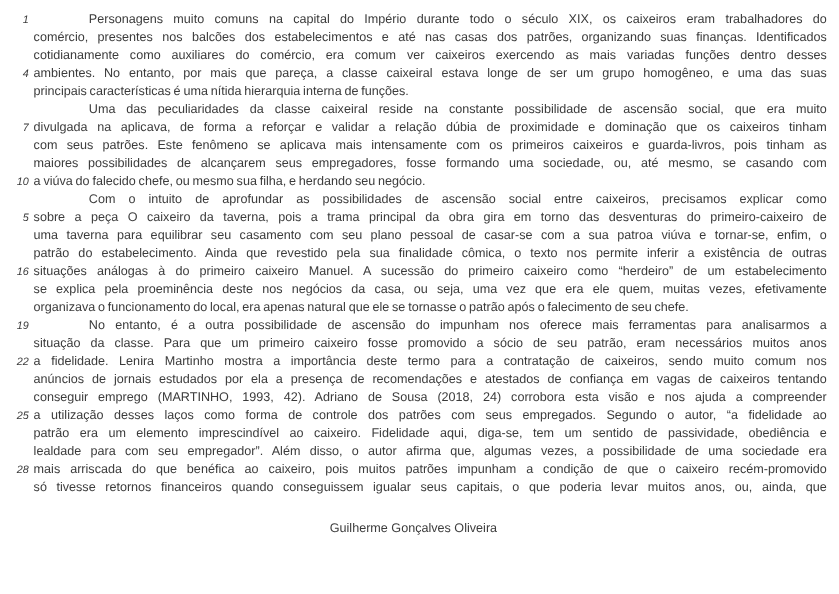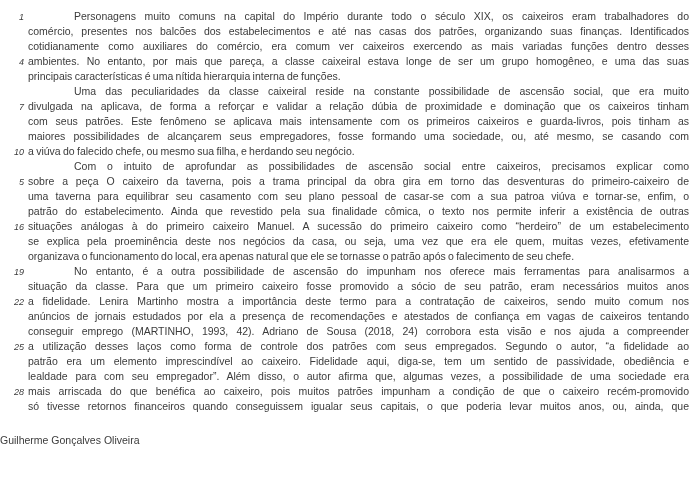--- a/index.html
+++ b/index.html
@@ -34,21 +34,21 @@
     margin-left: 4px;
     font-size: 10.5px;
     line-height: 15px;
     word-spacing: -0.6px;
   }
   .txt.just { text-align: justify; text-align-last: justify; }
   .txt.left { text-align: left; text-align-last: left; }
   .txt.indent { padding-left: 46px; }
   .author {
     margin-top: 20px;
-    text-align: left;
+    text-align: center;
     font-size: 10.5px;
     line-height: 13px;
     color: #3b3b3b;
   }
 </style>
 </head>
 <body>
 
 <div class="page">
   <div class="text-block" id="lines">

